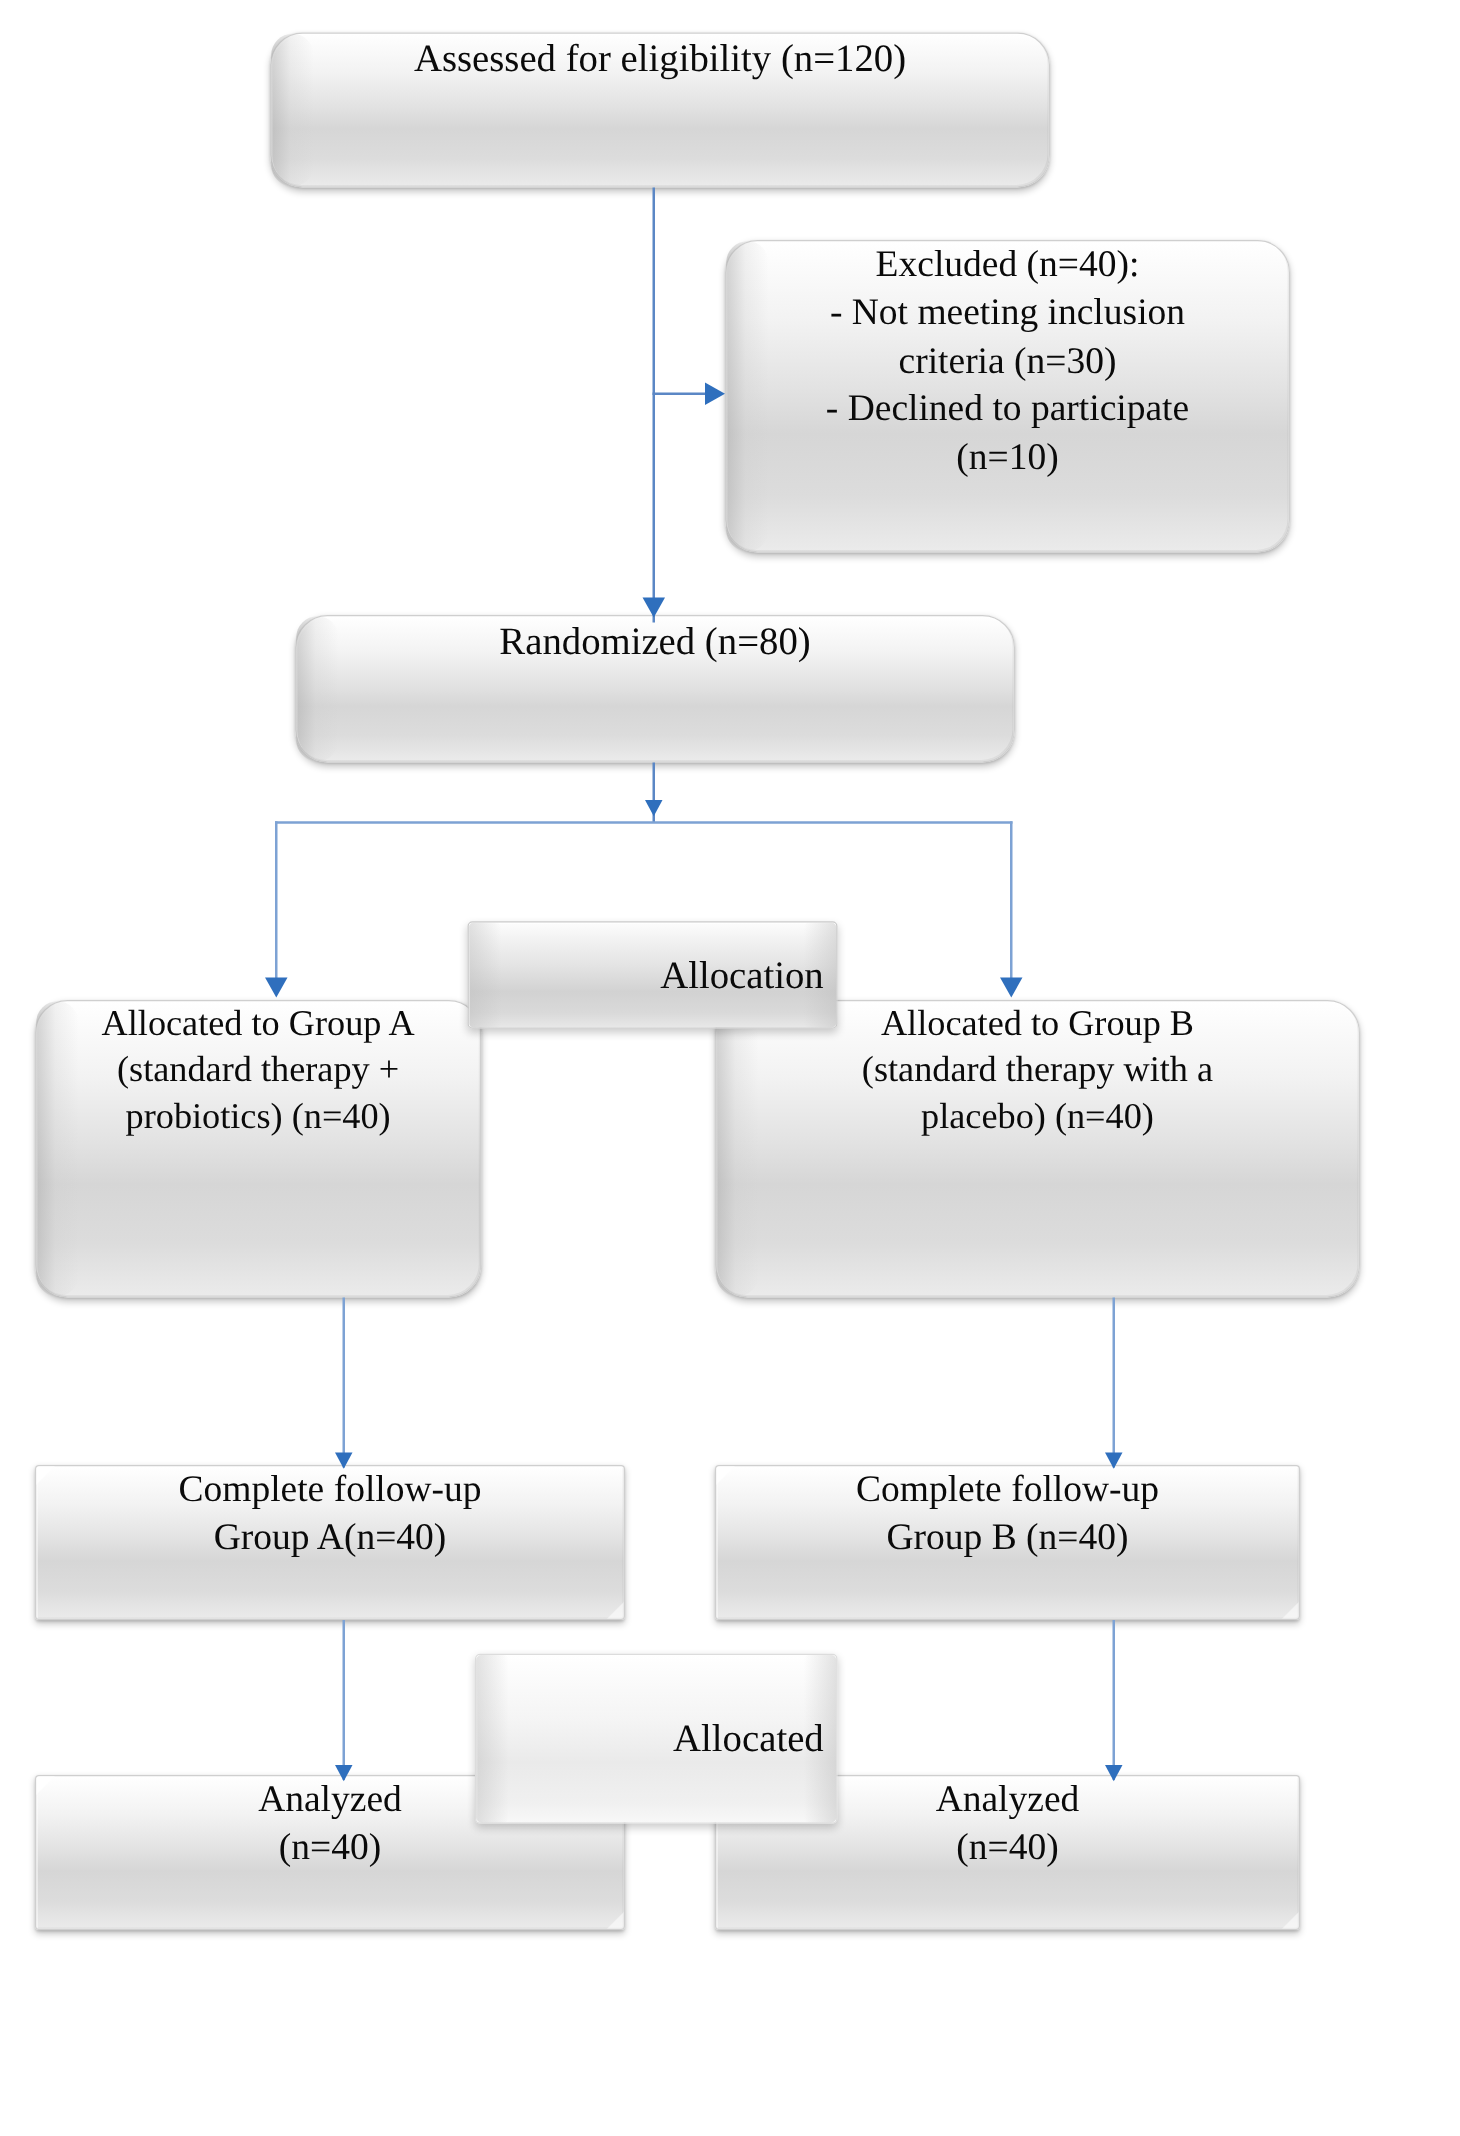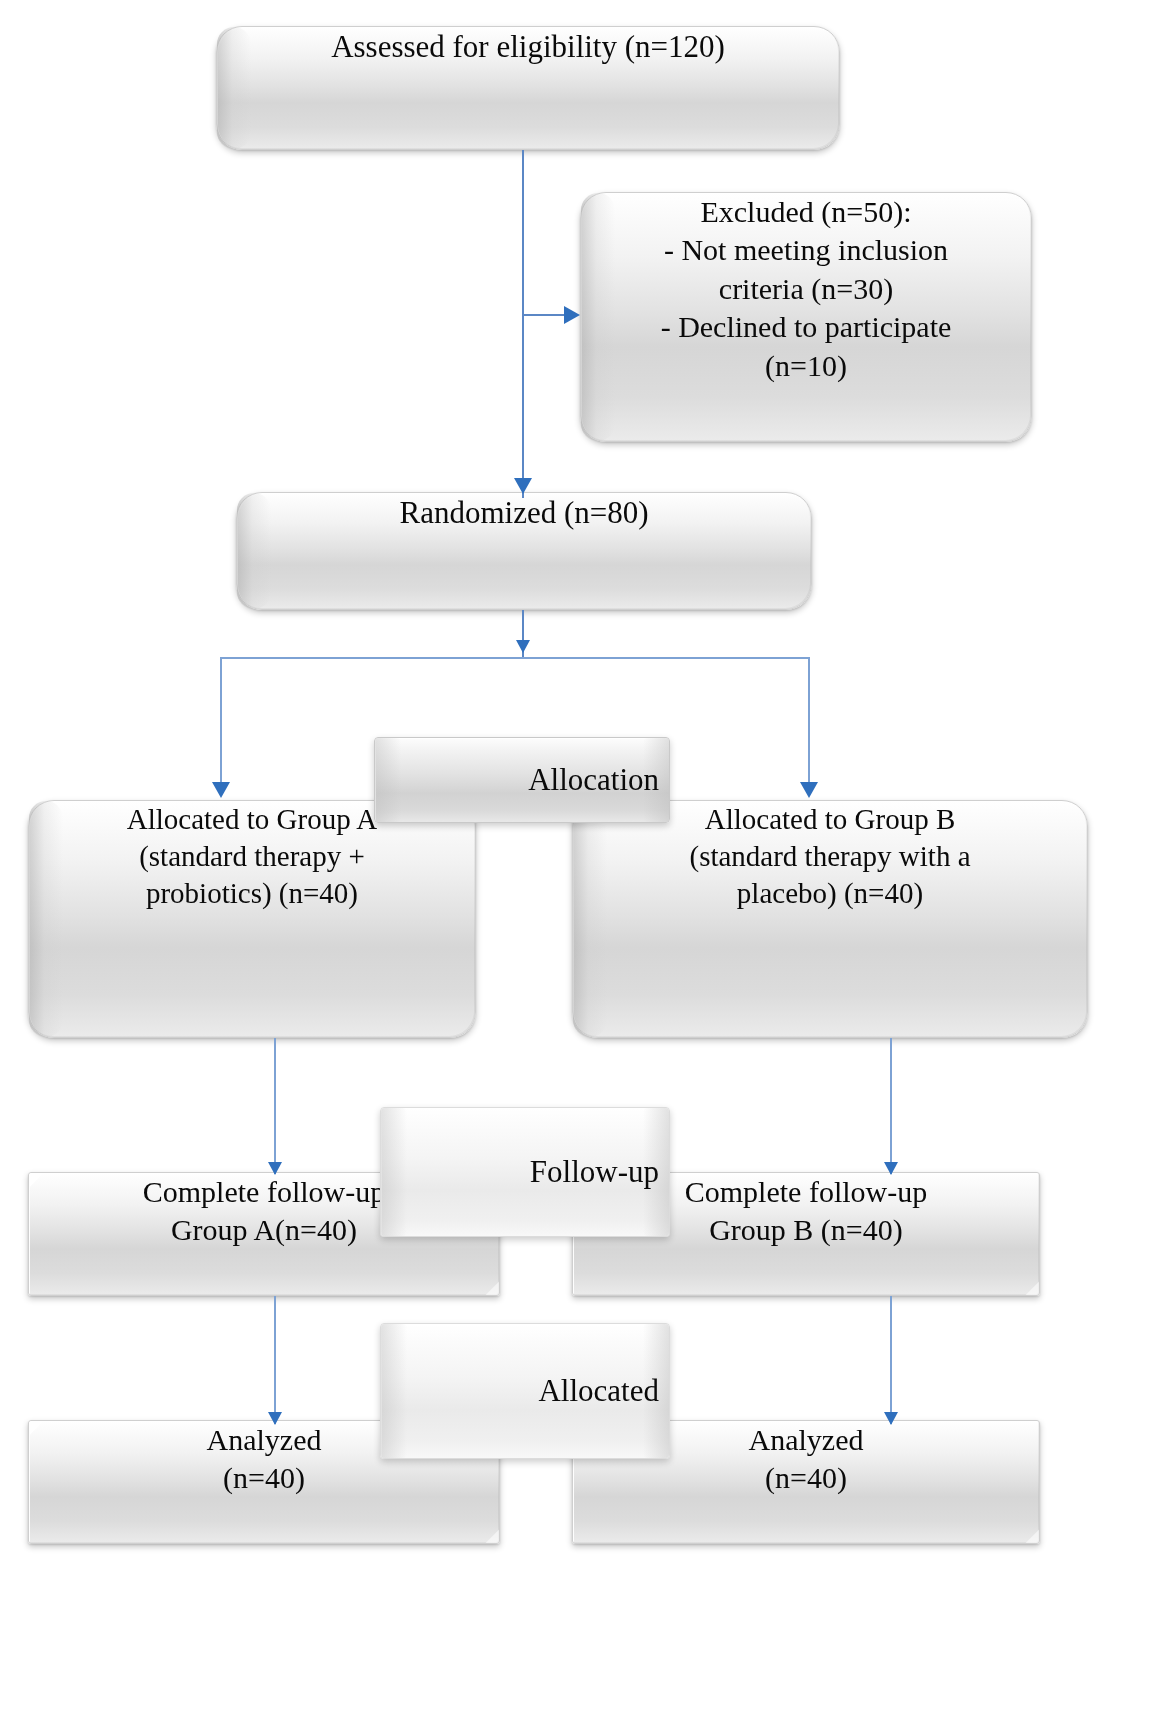--- a/index.html
+++ b/index.html
@@ -208,21 +208,21 @@
     <span class="label">Assessed for eligibility (n=120)</span>
   </div>
 
   <div class="conn v" style="left:522px; top:150px; width:2px; height:348px;"></div>
 
   <div class="conn h" style="left:522px; top:314px; width:44px; height:2px;"></div>
   <div class="arrowhead right" style="left:564px; top:306px;"></div>
 
   <div class="node rounded deep fs-30" style="left:580px; top:192px; width:452px; height:250px;">
     <span class="bevel-tl"></span>
-    <span class="label">Excluded (n=50):
+    <span class="label">Excluded (n=40):
 - Not meeting inclusion
 criteria (n=30)
 - Declined to participate
 (n=10)</span>
   </div>
 
   <div class="arrowhead down" style="left:514px; top:478px;"></div>
 
   <div class="node rounded deep fs-31" style="left:236px; top:492px; width:576px; height:118px;">
     <span class="bevel-tl"></span>
@@ -237,43 +237,40 @@
   <div class="conn v thin" style="left:220px; top:657px; width:2px; height:136px;"></div>
   <div class="arrowhead down" style="left:212px; top:782px;"></div>
 
   <div class="conn v thin" style="left:808px; top:657px; width:2px; height:136px;"></div>
   <div class="arrowhead down" style="left:800px; top:782px;"></div>
 
   <div class="banner dark fs-31" style="left:374px; top:712px; width:296px; height:86px;">
     <span class="label">Allocation</span>
   </div>
 
-  <div class="node rounded deep fs-29" style="left:28px; top:800px; width:448px; height:238px;">
+  <div class="node rounded deep fs-29" style="left:28px; top:800px; width:357px; height:238px;">
     <span class="bevel-tl"></span>
     <span class="label">Allocated to Group A
 (standard therapy +
 probiotics) (n=40)</span>
   </div>
 
   <div class="node rounded deep fs-29" style="left:572px; top:800px; width:516px; height:238px;">
     <span class="bevel-tl"></span>
     <span class="label">Allocated to Group B
 (standard therapy with a
 placebo) (n=40)</span>
   </div>
 
   <div class="conn v thin" style="left:274px; top:1038px; width:2px; height:136px;"></div>
   <div class="arrowhead down small" style="left:268px; top:1162px;"></div>
 
   <div class="conn v thin" style="left:890px; top:1038px; width:2px; height:136px;"></div>
   <div class="arrowhead down small" style="left:884px; top:1162px;"></div>
 
-  <div class="banner fs-31" style="left:380px; top:1082px; width:290px; height:130px;">
-    <span class="label">Follow-up</span>
-  </div>
 
   <div class="node sharp fs-30" style="left:28px; top:1172px; width:472px; height:124px;">
     <span class="bevel-tl"></span>
     <span class="label">Complete follow-up
 Group A(n=40)</span>
   </div>
 
   <div class="node sharp fs-30" style="left:572px; top:1172px; width:468px; height:124px;">
     <span class="bevel-tl"></span>
     <span class="label">Complete follow-up

